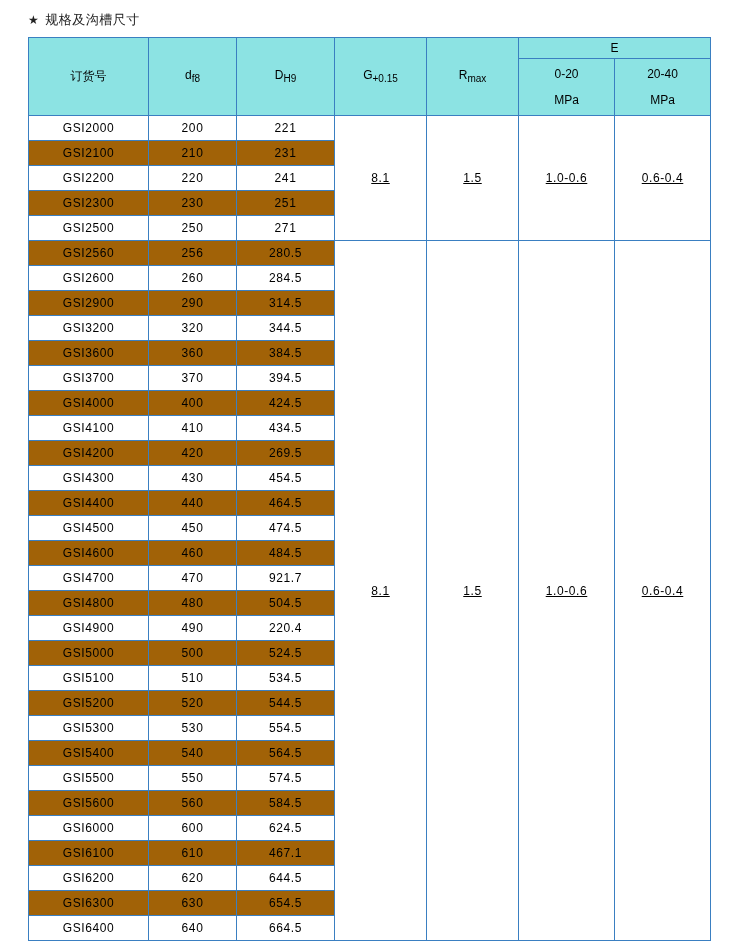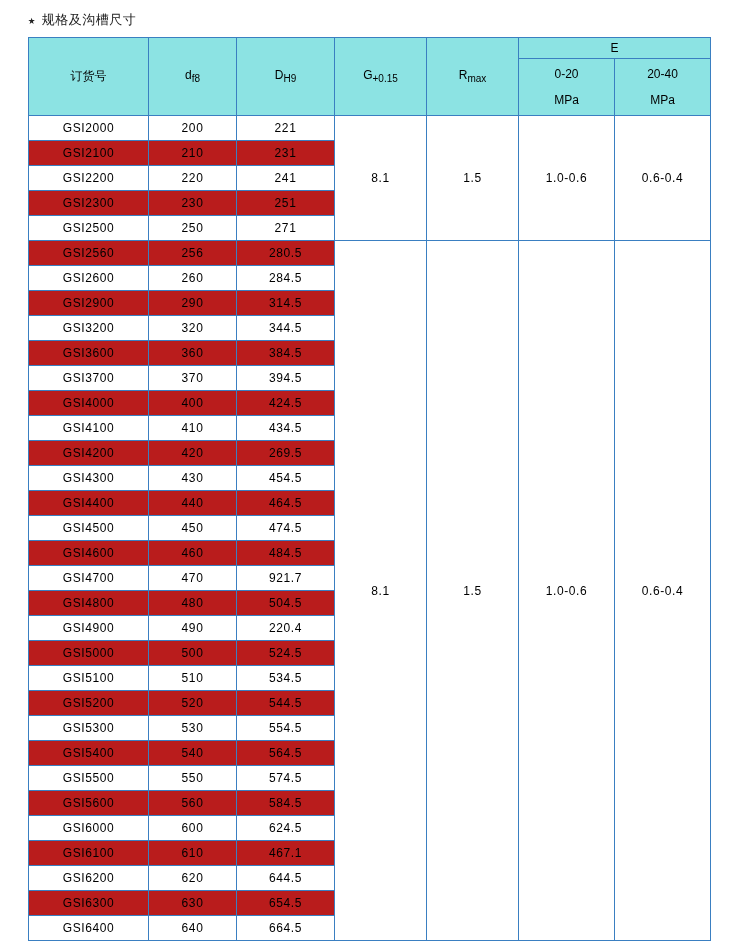--- a/index.html
+++ b/index.html
@@ -19,21 +19,20 @@
     width: 734px;
     height: 950px;
     box-sizing: border-box;
     padding: 0;
   }
   .heading {
     font-size: 13px;
     color: #222;
     padding: 11px 4px 8px 28px;
     letter-spacing: 0.5px;
-    font-family: Liberation Mono, monospace;
   }
   .heading .star {
     color: #222;
     margin-right: 6px;
     font-size: 12px;
   }
   table.spec {
     border-collapse: collapse;
     margin-left: 28px;
     table-layout: fixed;
@@ -73,25 +72,26 @@
   .col6 { width: 96px; }
   .col7 { width: 96px; }
 
   tbody td {
     height: 24px;
     background: #ffffff;
     font-size: 12px;
     letter-spacing: 0.6px;
   }
   tbody tr.alt td.datacell {
-    background: #b91c1c;
+    background: #a16207;
   }
   td.merged {
     background: #ffffff !important;
     font-size: 12px;
+    text-decoration: underline;
   }
   .sub {
     font-size: 10px;
     vertical-align: sub;
   }
   .e-head-cell {
     padding: 0;
   }
   .e-head-inner {
     display: block;

